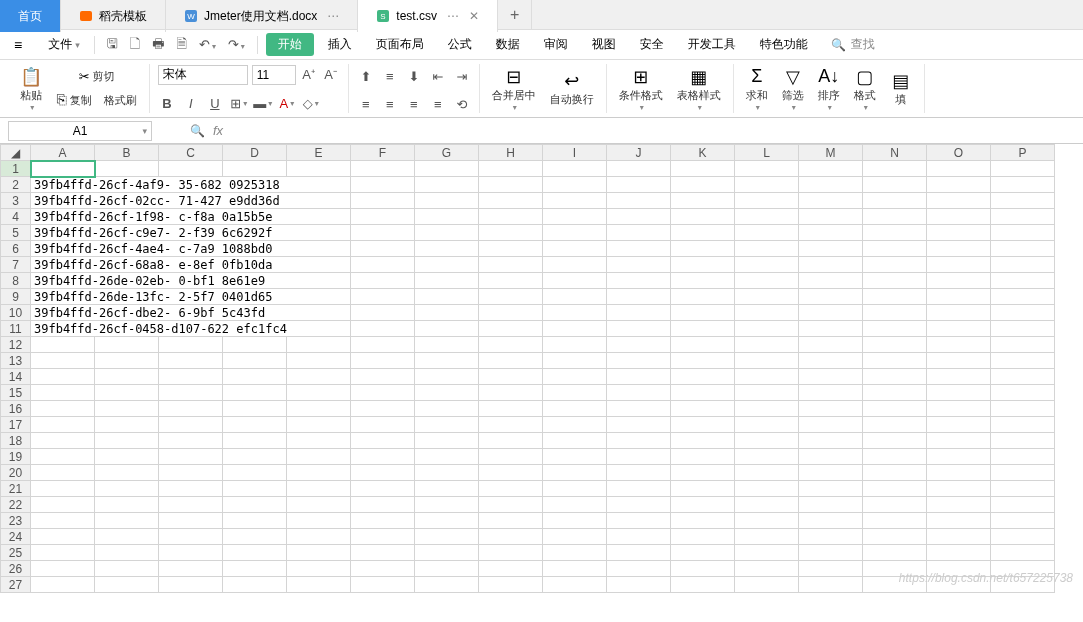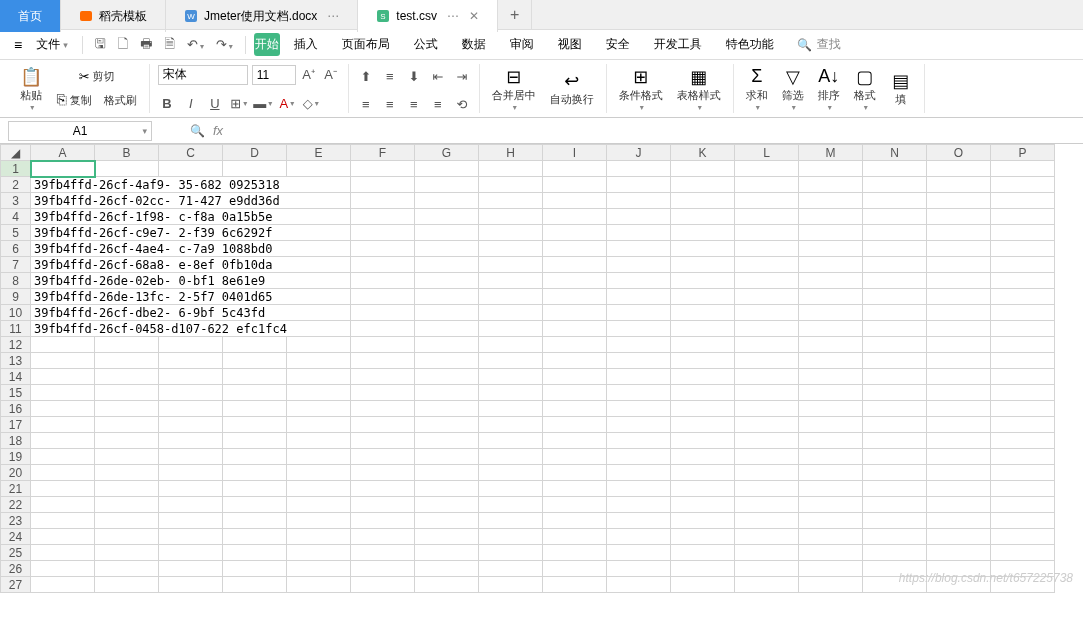--- a/index.html
+++ b/index.html
@@ -10,26 +10,26 @@
     .top-tab { display: flex; align-items: center; padding: 16px 18px; border-right: 1px solid #ddd; cursor: pointer; position: relative; }
     .top-tab.home { background: #3a8ee6; color: #fff; }
     .top-tab.active { background: #fff; }
     .top-tab .icon { margin-right: 6px; display: inline-flex; }
     .top-tab .close { margin-left: 10px; font-size: 12px; color: #888; }
     .top-tab.add { padding: 0 12px; font-size: 16px; color: #666; }
     
     
     .menu-bar { display: flex; align-items: center; height: 30px; padding: 0 10px; border-bottom: 1px solid #ddd; gap: 4px; }
     .menu-bar .hamburger { font-size: 14px; padding: 0 4px; }
-    .menu-bar .file-menu { display: flex; align-items: center; padding: 0 6px; }
+    .menu-bar .file-menu { display: flex; align-items: center; padding: 0 6px; margin-left: 12px; }
     .menu-bar .file-menu::after { content: "▾"; font-size: 9px; margin-left: 3px; color: #888; }
     .menu-bar .sep { width: 1px; height: 18px; background: #ddd; margin: 0 4px; }
     .menu-bar .qa-icon { padding: 0 4px; font-size: 13px; color: #555; }
     .menu-bar .menu-item { padding: 0 10px; cursor: pointer; }
-    .menu-bar .menu-item.active { background: #41b883; color: #fff; border-radius: 3px; padding: 3px 1px; }
+    .menu-bar .menu-item.active { background: #41b883; color: #fff; border-radius: 3px; padding: 3px 12px; }
     .menu-bar .search-box { display: flex; align-items: center; margin-left: 10px; color: #888; }
     .menu-bar .search-box .mag { margin-right: 4px; }
     
     
     .ribbon { display: flex; height: 58px; border-bottom: 1px solid #ccc; padding: 4px 8px; gap: 0; }
     .ribbon-group { display: flex; flex-direction: row; align-items: center; padding: 0 8px; border-right: 1px solid #e5e5e5; gap: 6px; }
     .ribbon-col { display: flex; flex-direction: column; gap: 4px; align-items: center; font-size: 11px; }
     .ribbon-row { display: flex; gap: 4px; align-items: center; }
     .ribbon-btn { display: flex; flex-direction: column; align-items: center; justify-content: center; padding: 2px 4px; cursor: pointer; font-size: 11px; min-width: 30px; }
     .ribbon-btn .ico { font-size: 18px; height: 22px; display: flex; align-items: center; }

